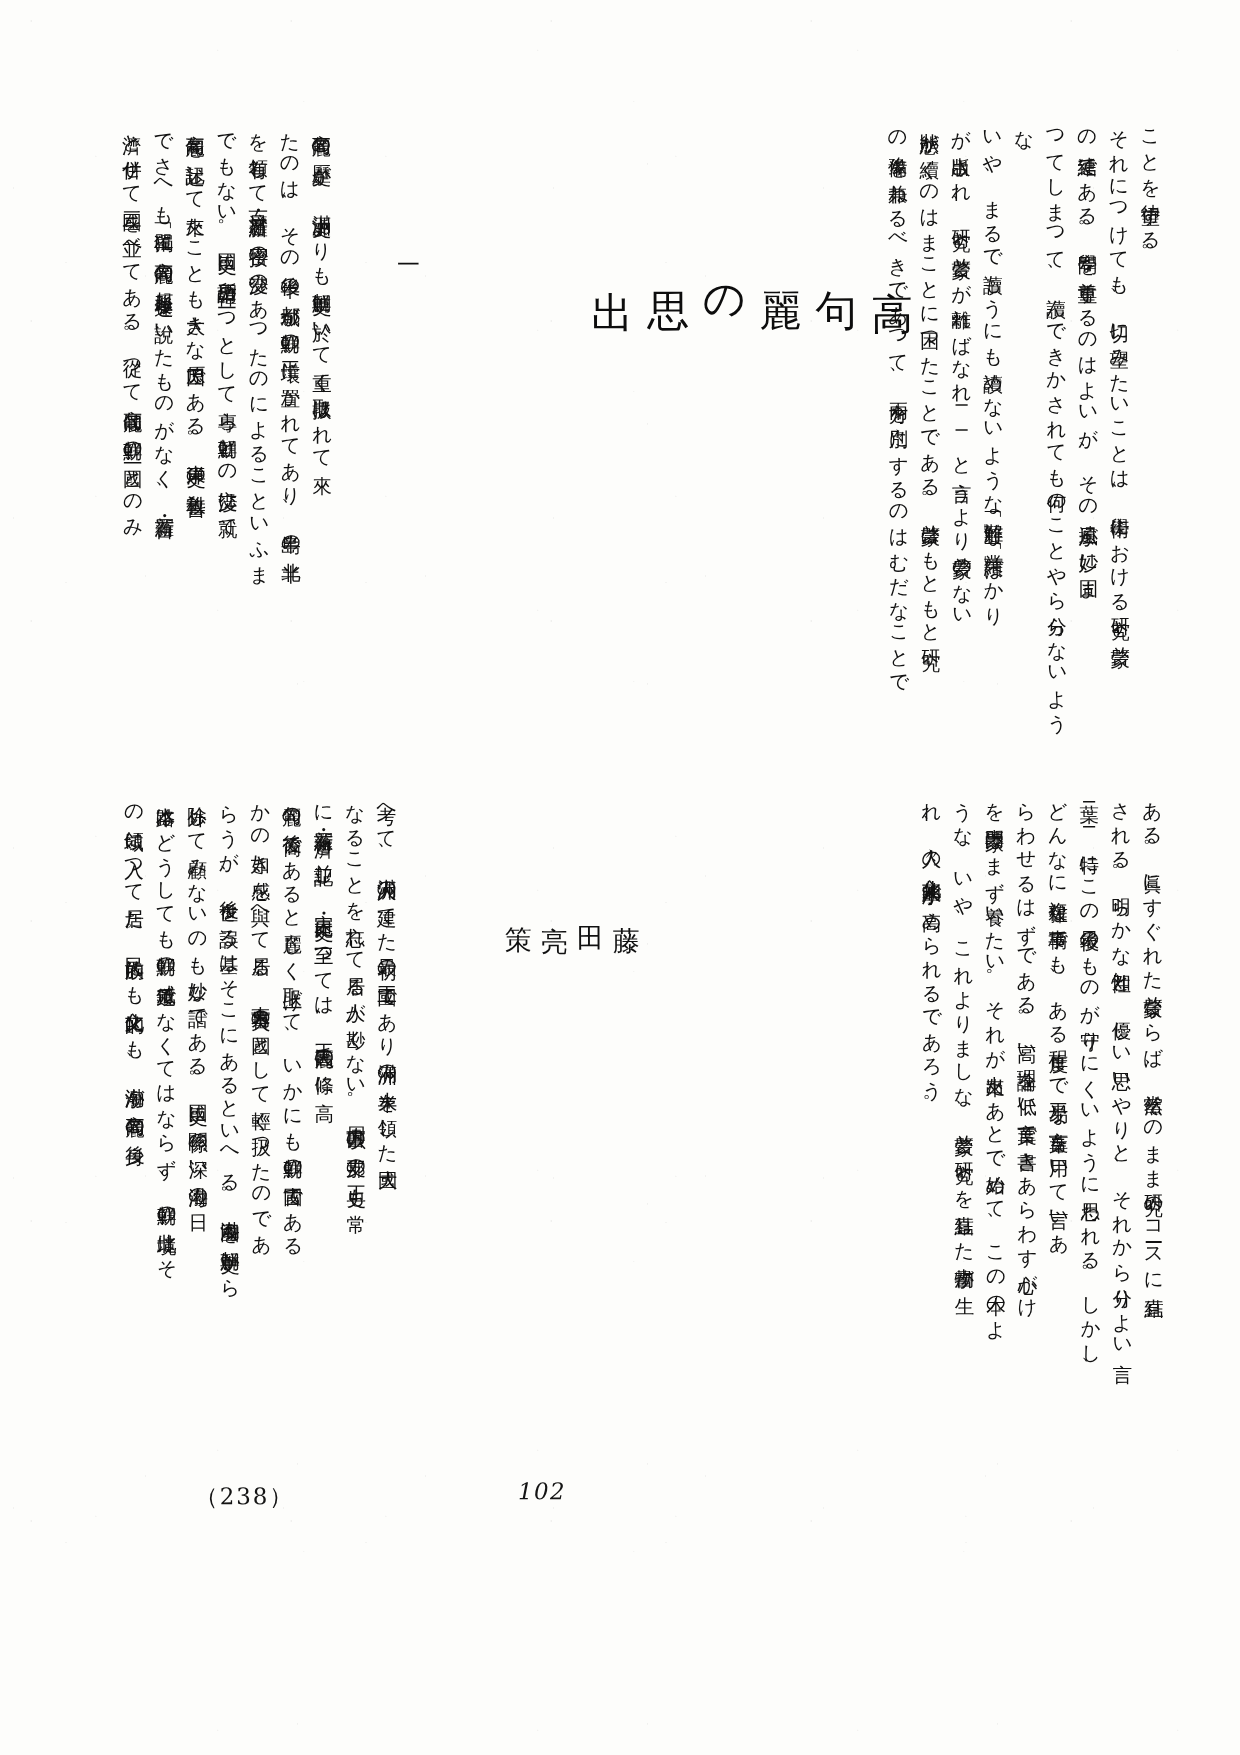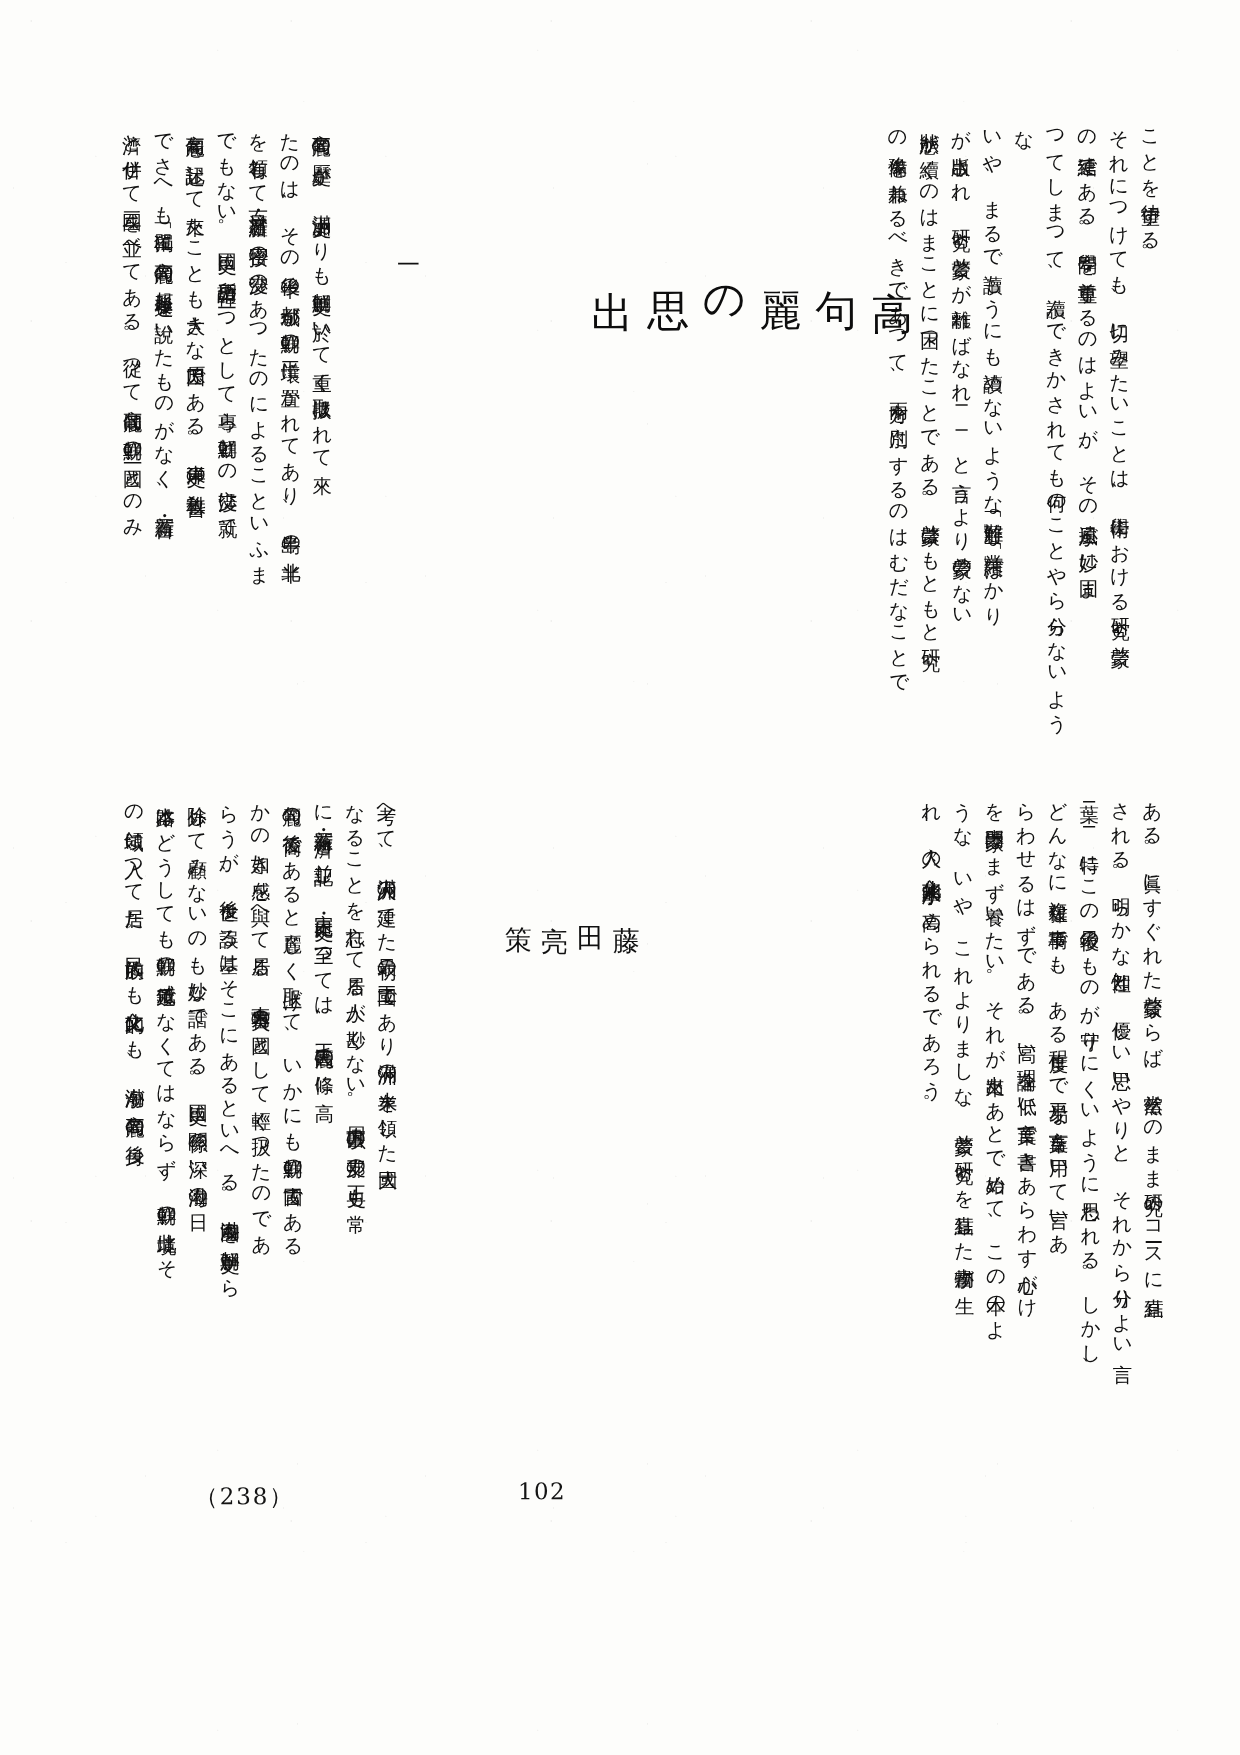--- a/index.html
+++ b/index.html
@@ -115,20 +115,21 @@
     font-family: "DejaVu Serif", "Liberation Serif", serif;
     margin-left: 45px;
   }
   .folio-center {
     position: absolute;
     left: 516px;
     top: 1478px;
     font-size: 23px;
     letter-spacing: 0.06em;
     font-family: "DejaVu Serif", "Liberation Serif", serif;
+    font-style: italic;
   }
 
   
   .skew {
     transform: rotate(-0.18deg);
     transform-origin: 620px 877px;
   }
 </style>
 </head>
 <body>

